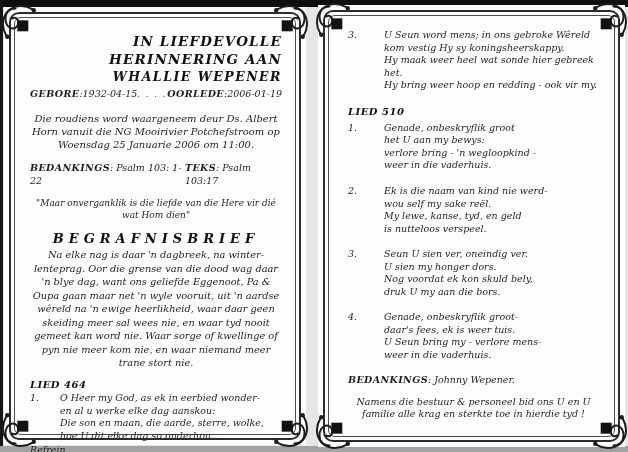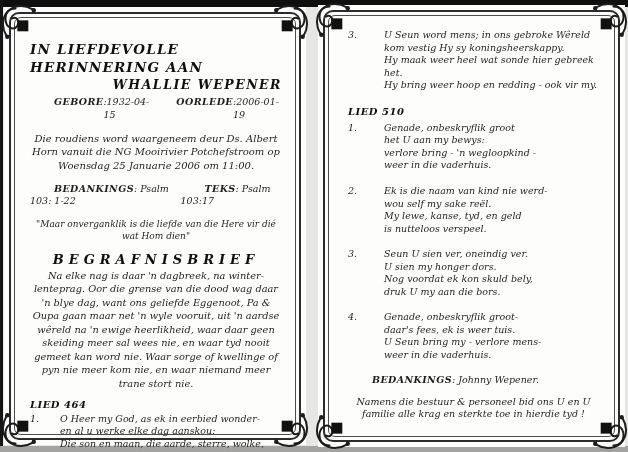--- a/index.html
+++ b/index.html
@@ -23,24 +23,24 @@
   .corner svg{width:100%;height:100%;display:block;}
   .corner.tl{top:-4px;left:-4px;}
   .corner.tr{top:-4px;right:-4px;transform:scaleX(-1);}
   .corner.bl{bottom:-4px;left:-4px;transform:scaleY(-1);}
   .corner.br{bottom:-4px;right:-4px;transform:scale(-1,-1);}
 
   .content{
     position:absolute;left:26px;right:24px;top:14px;bottom:12px;
     font-style:italic;color:#1e1e1e;font-size:9.5px;line-height:1.32;
   }
-  .bold-label{font-weight:bold;letter-spacing:.4px;margin-left:24px;}
+  .bold-label{font-weight:bold;letter-spacing:.4px;}
 
   
-  .title{ text-align:left;font-weight:bold;font-size:13.5px;letter-spacing:1.2px;margin-top:20px;color:#101010;}
+  .title{ text-align:right;font-weight:bold;font-size:13.5px;letter-spacing:1.2px;margin-top:12px;color:#101010;}
   .name{  text-align:right;font-weight:bold;font-size:12.5px;letter-spacing:1.5px;color:#101010;}
   .dates-row{display:flex;align-items:baseline;margin-top:3px;}
   .leader{flex:1;text-align:center;letter-spacing:1.5px;font-size:8.5px;color:#3a3a3a;overflow:hidden;white-space:nowrap;}
   .service{margin-top:11px;font-size:10px;text-align:center;}
   .scripture-row{display:flex;justify-content:space-between;margin-top:11px;}
   .quote{text-align:center;margin-top:11px;font-size:9px;}
   .section-heading{text-align:center;font-weight:bold;font-size:13px;letter-spacing:5px;margin-top:8px;color:#101010;}
   .eulogy{text-align:center;margin-top:1px;font-size:9.8px;line-height:1.38;}
   .hymn-heading{font-weight:bold;font-size:10px;letter-spacing:.5px;margin-top:8px;color:#101010;}
   .verse{display:flex;margin-top:1px;}

